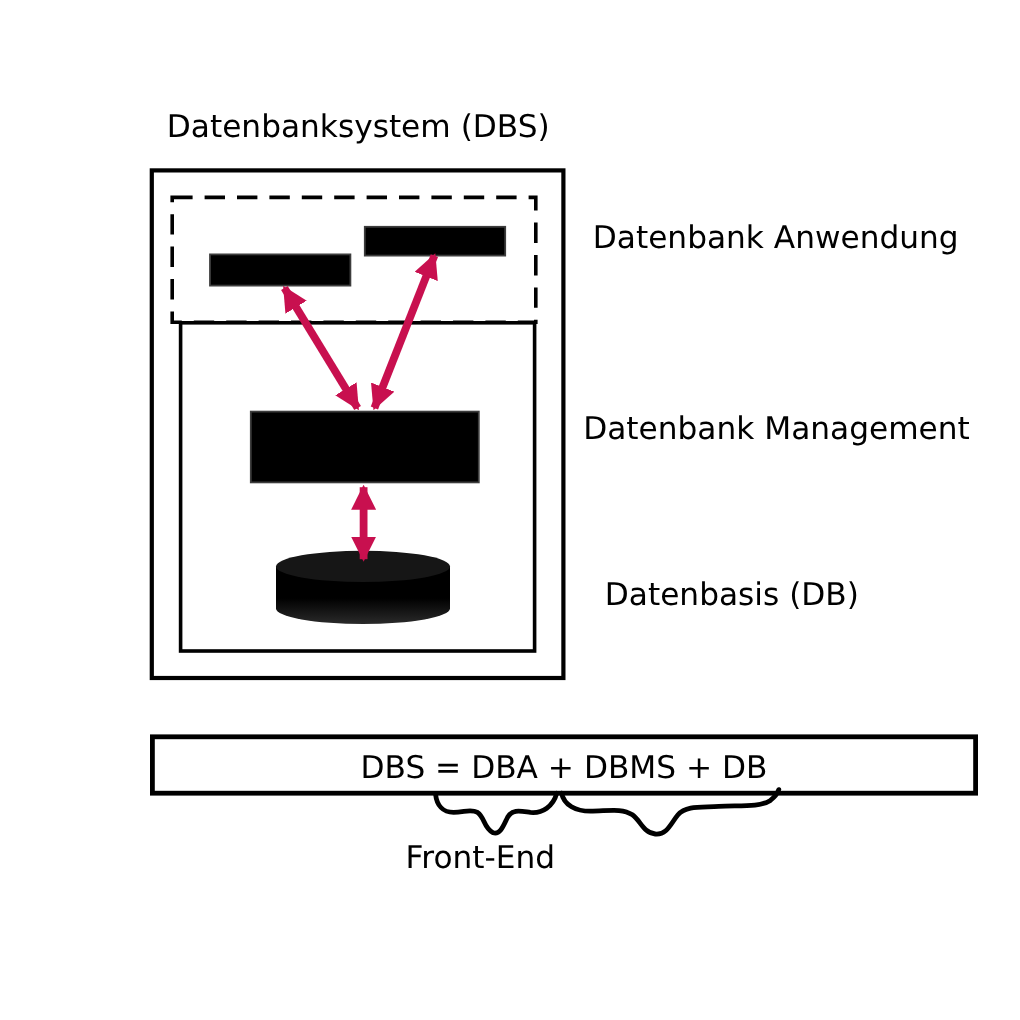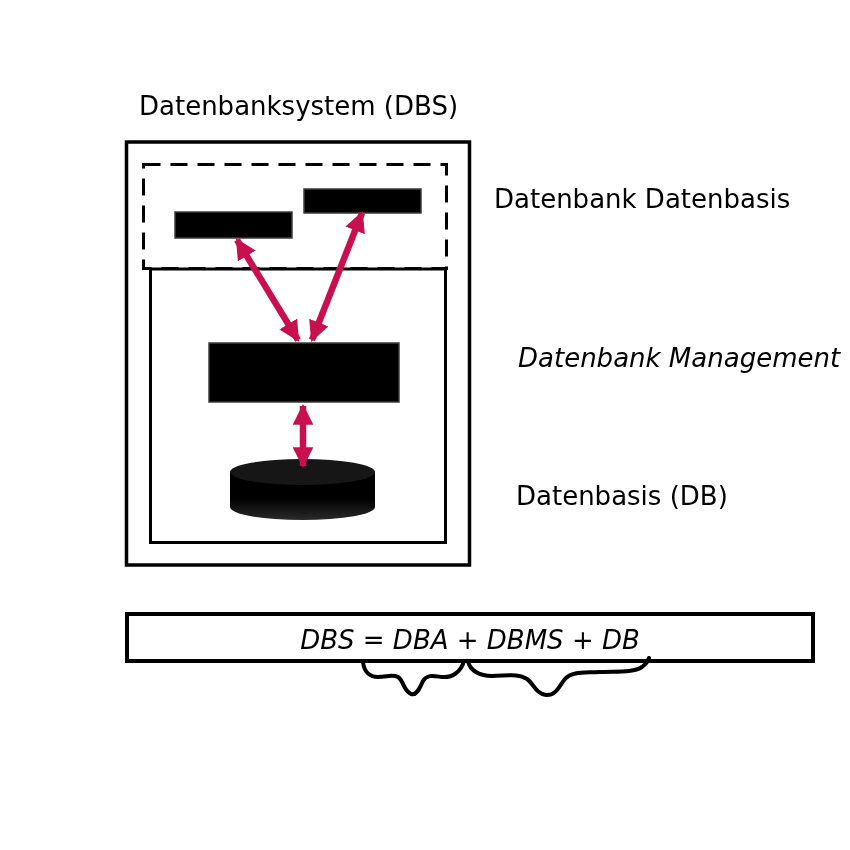--- a/index.html
+++ b/index.html
@@ -78,26 +78,27 @@
              C 395,674 402,676 410,677 C 420,678 429,672 432,661" fill="none" stroke="#000000" stroke-width="4" stroke-linecap="round" stroke-linejoin="round"></path>
     <path d="M 436,661 C 438,671 448,676 460,676 C 474,676 486,673 495,679
              C 502,684 504,694 514,695 C 524,696 527,686 533,679
              C 540,671 553,673 567,672 C 583,671 601,673 610,667
              C 614,664 616,661 617,658" fill="none" stroke="#000000" stroke-width="4" stroke-linecap="round" stroke-linejoin="round"></path>
   </svg>
 
   <div class="txt" style="left:107px; top:88px;">Datenbanksystem (DBS)</div>
 
   <div class="txt" style="left:462px; top:181px;">
-    <div>Datenbank Datenbasis</div>
+    <div>Datenbank Anwendung</div>
   </div>
 
-  <div class="txt" style="left:486px; top:340px;font-style:italic;">
+  <div class="txt" style="left:454px; top:340px;">
     <div>Datenbank Management</div>
   </div>
 
-  <div class="txt" style="left:484px; top:478px;">Datenbasis (DB)</div>
+  <div class="txt" style="left:472px; top:478px;">Datenbasis (DB)</div>
 
-  <div class="txt eq" style="left:95px; top:622px; width:686px;font-style:italic;">DBS = DBA + DBMS + DB</div>
+  <div class="txt eq" style="left:95px; top:622px; width:686px;">DBS = DBA + DBMS + DB</div>
 
+  <div class="txt" style="left:306px; top:697px;">Front-End</div>
 
 
 </div>
 
 </body></html>

